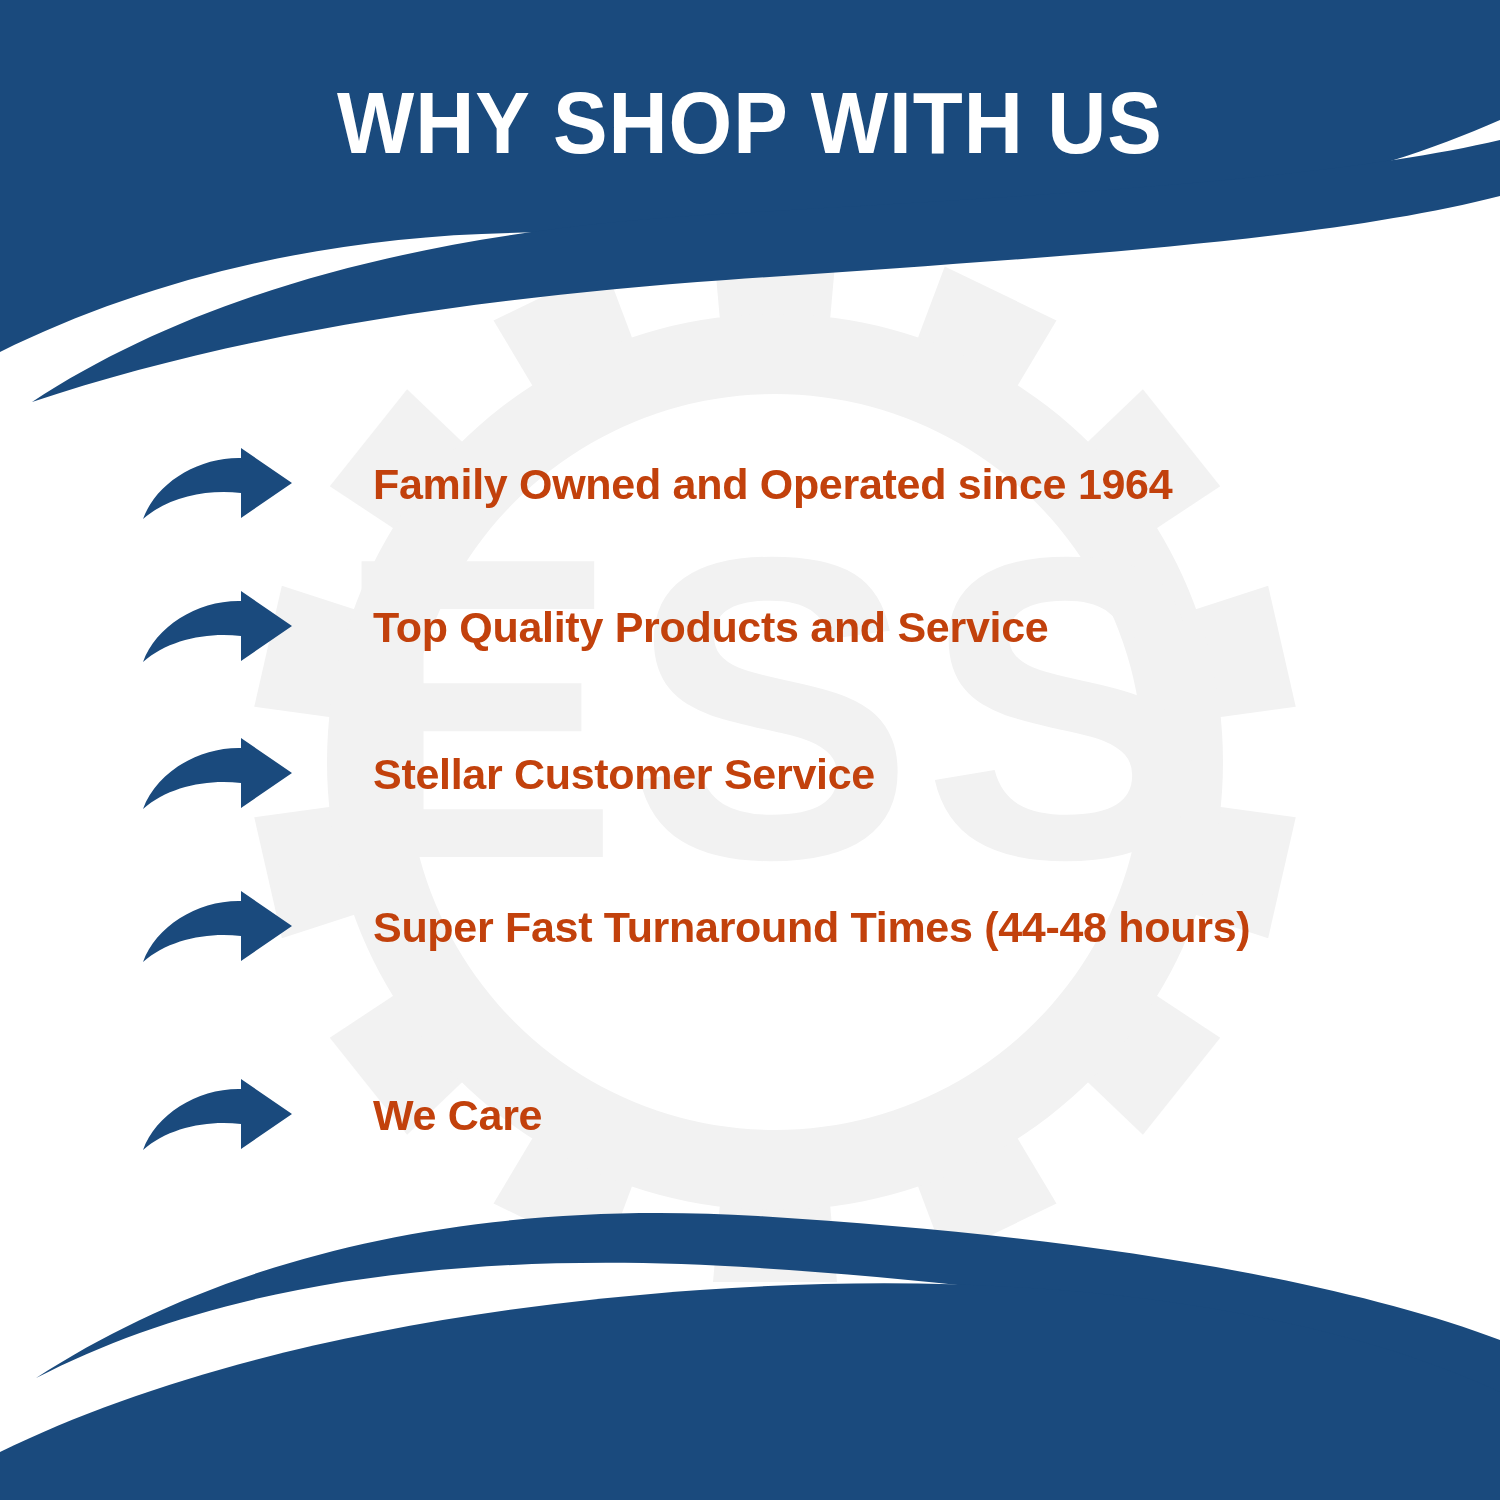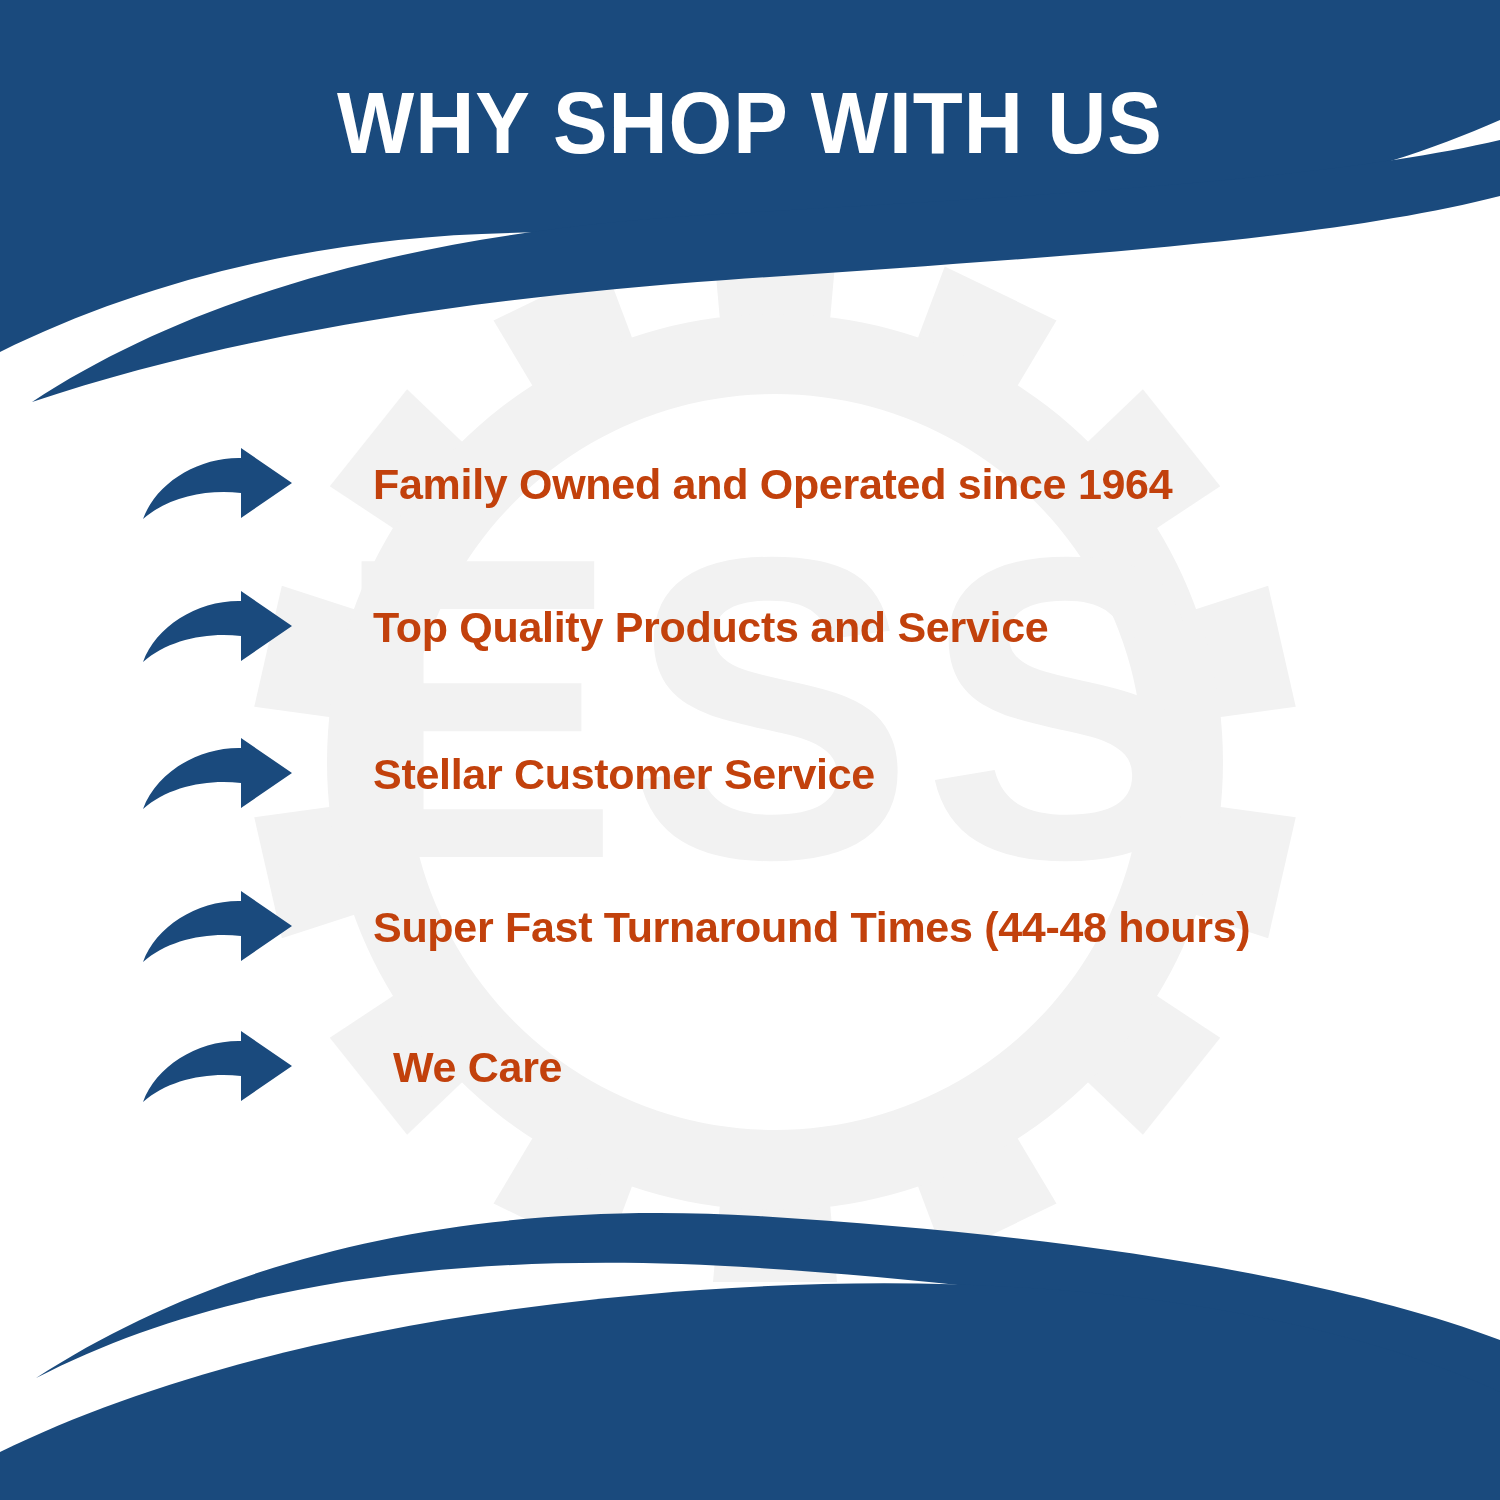--- a/index.html
+++ b/index.html
@@ -210,21 +210,21 @@
         <svg viewBox="0 0 155 76">
           <path d="M 3,72
                    C 16,36 58,10 101,11
                    L 101,1 L 152,36 L 101,71 L 101,46
                    C 66,42 28,50 3,72 Z" fill="#1A4A7D"></path>
         </svg>
       </span>
       <span class="row-text">Super Fast Turnaround Times (44-48 hours)</span>
     </div>
 
-    <div class="benefit-row" style="top:1020px;gap:20px;">
+    <div class="benefit-row" style="top:1068px;">
       <span class="row-arrow">
         <svg viewBox="0 0 155 76">
           <path d="M 3,72
                    C 16,36 58,10 101,11
                    L 101,1 L 152,36 L 101,71 L 101,46
                    C 66,42 28,50 3,72 Z" fill="#1A4A7D"></path>
         </svg>
       </span>
       <span class="row-text">We Care</span>
     </div>

